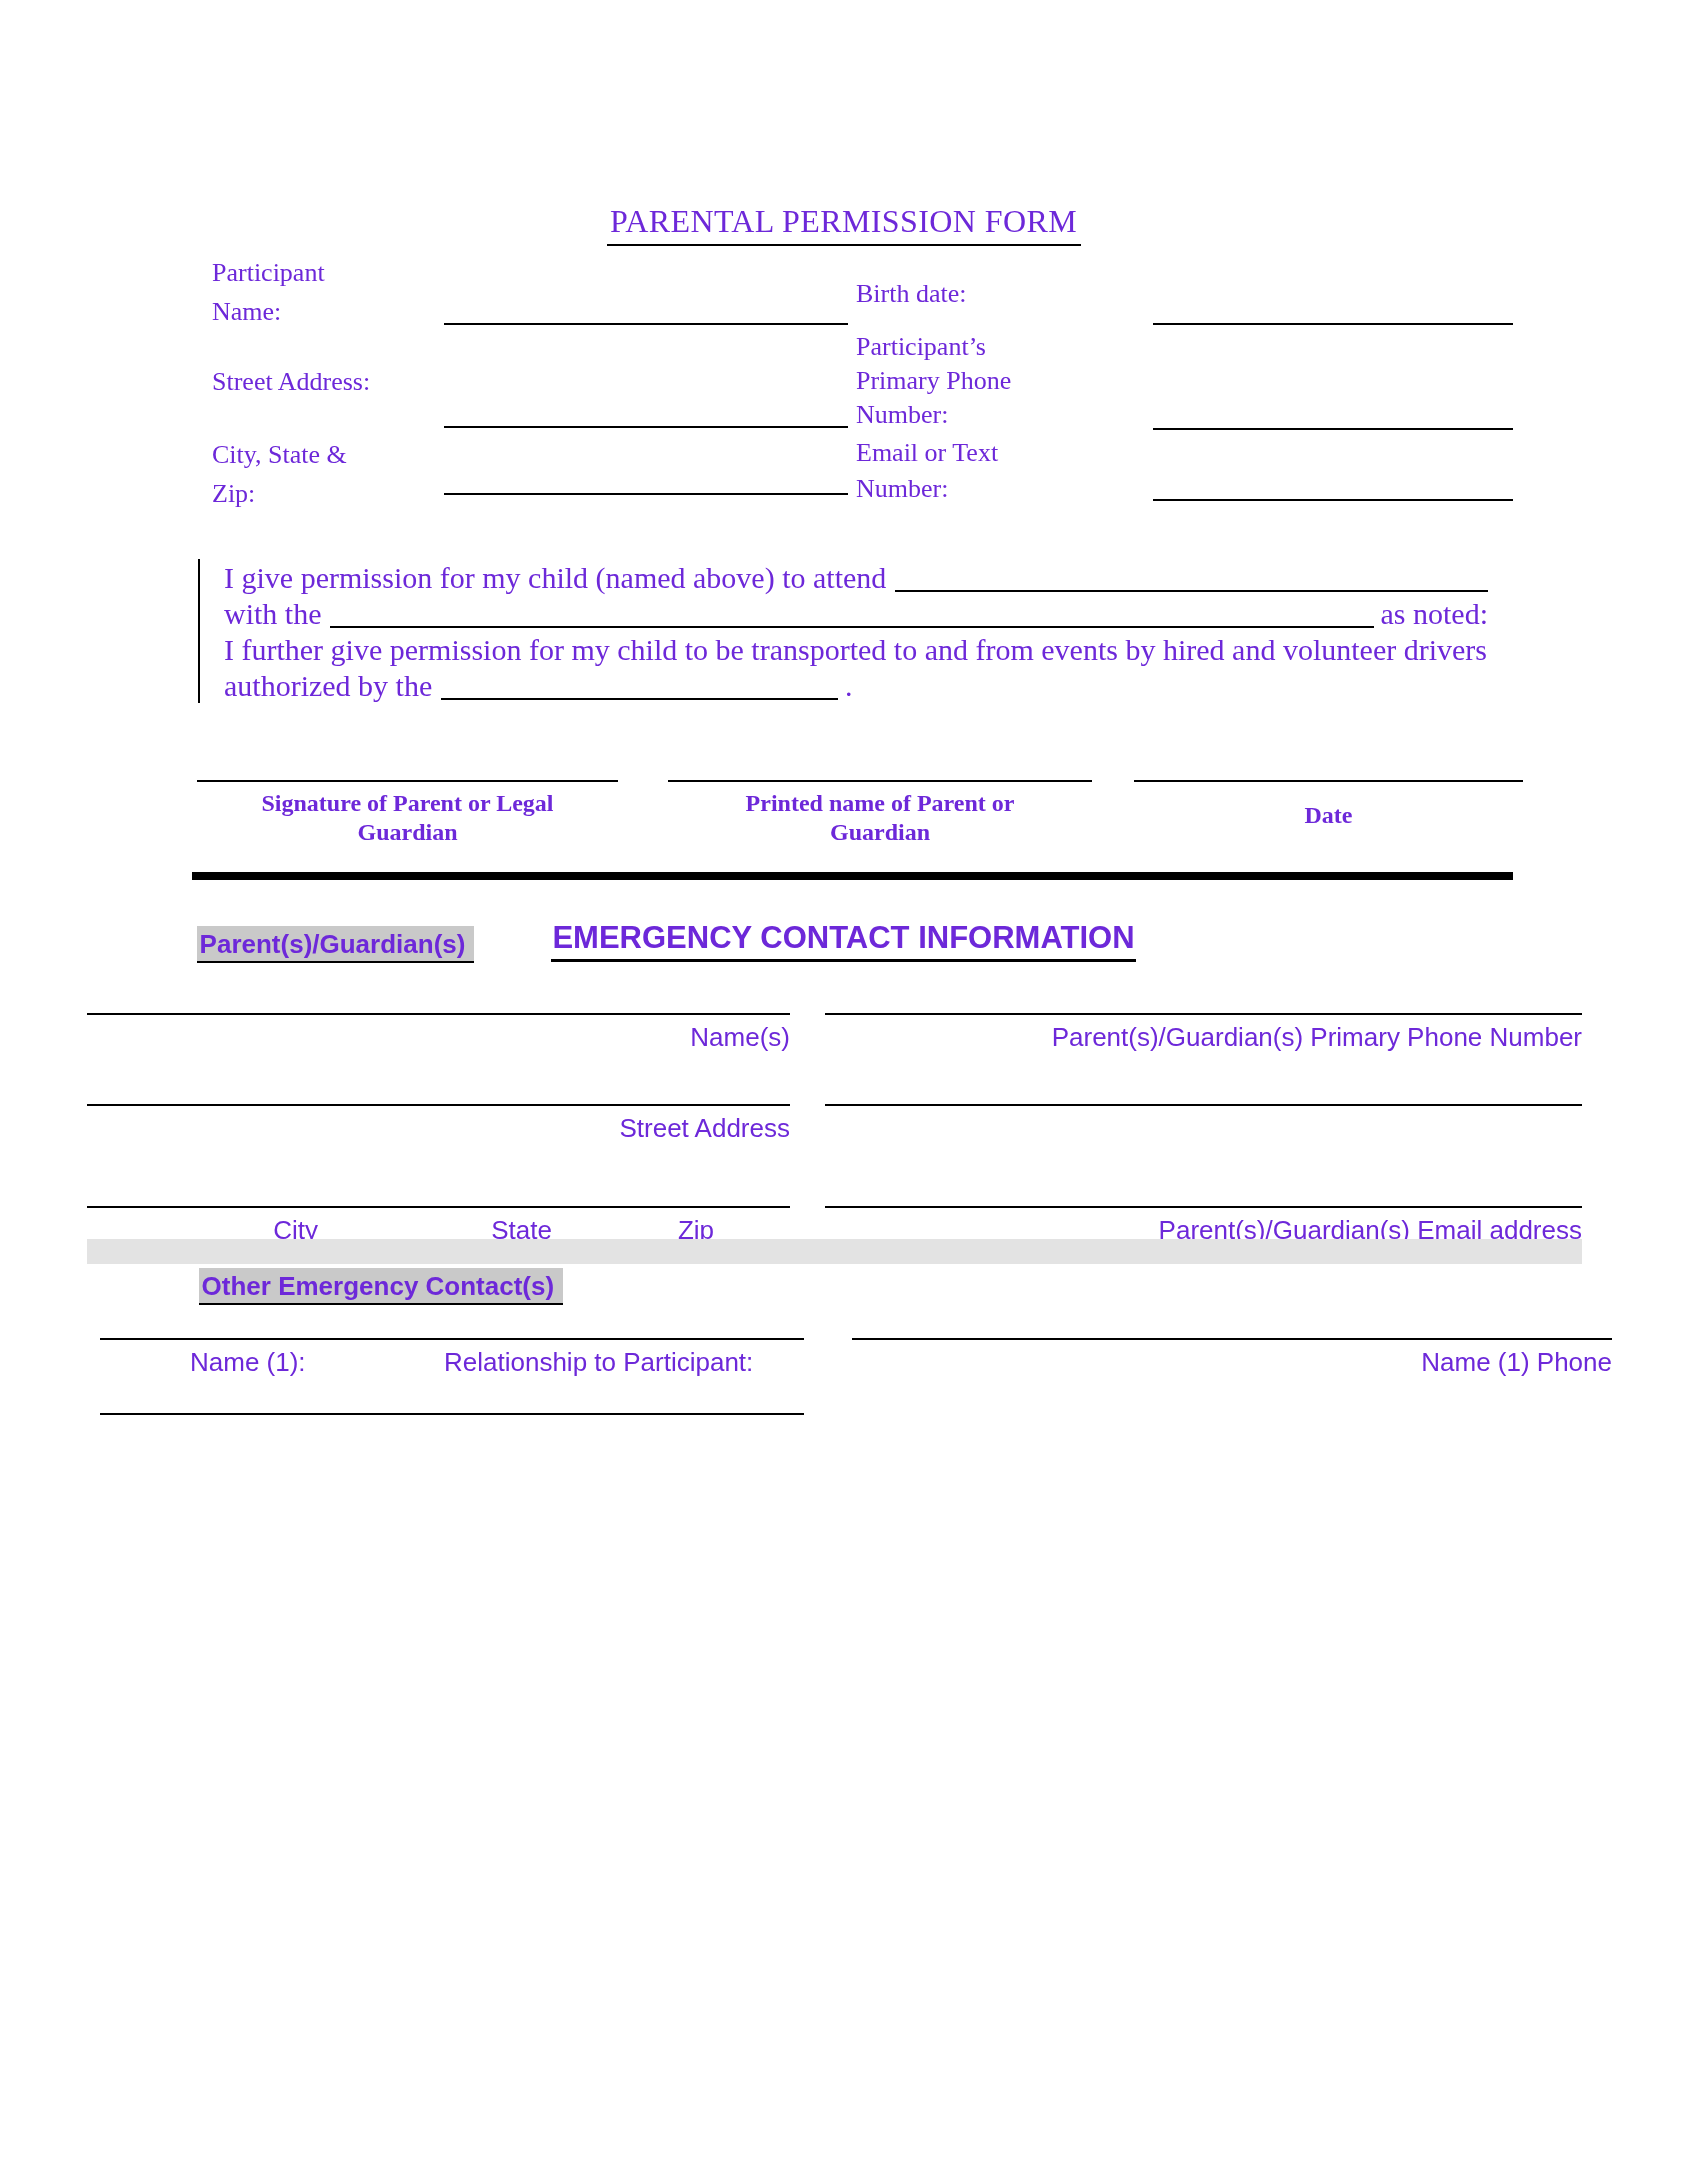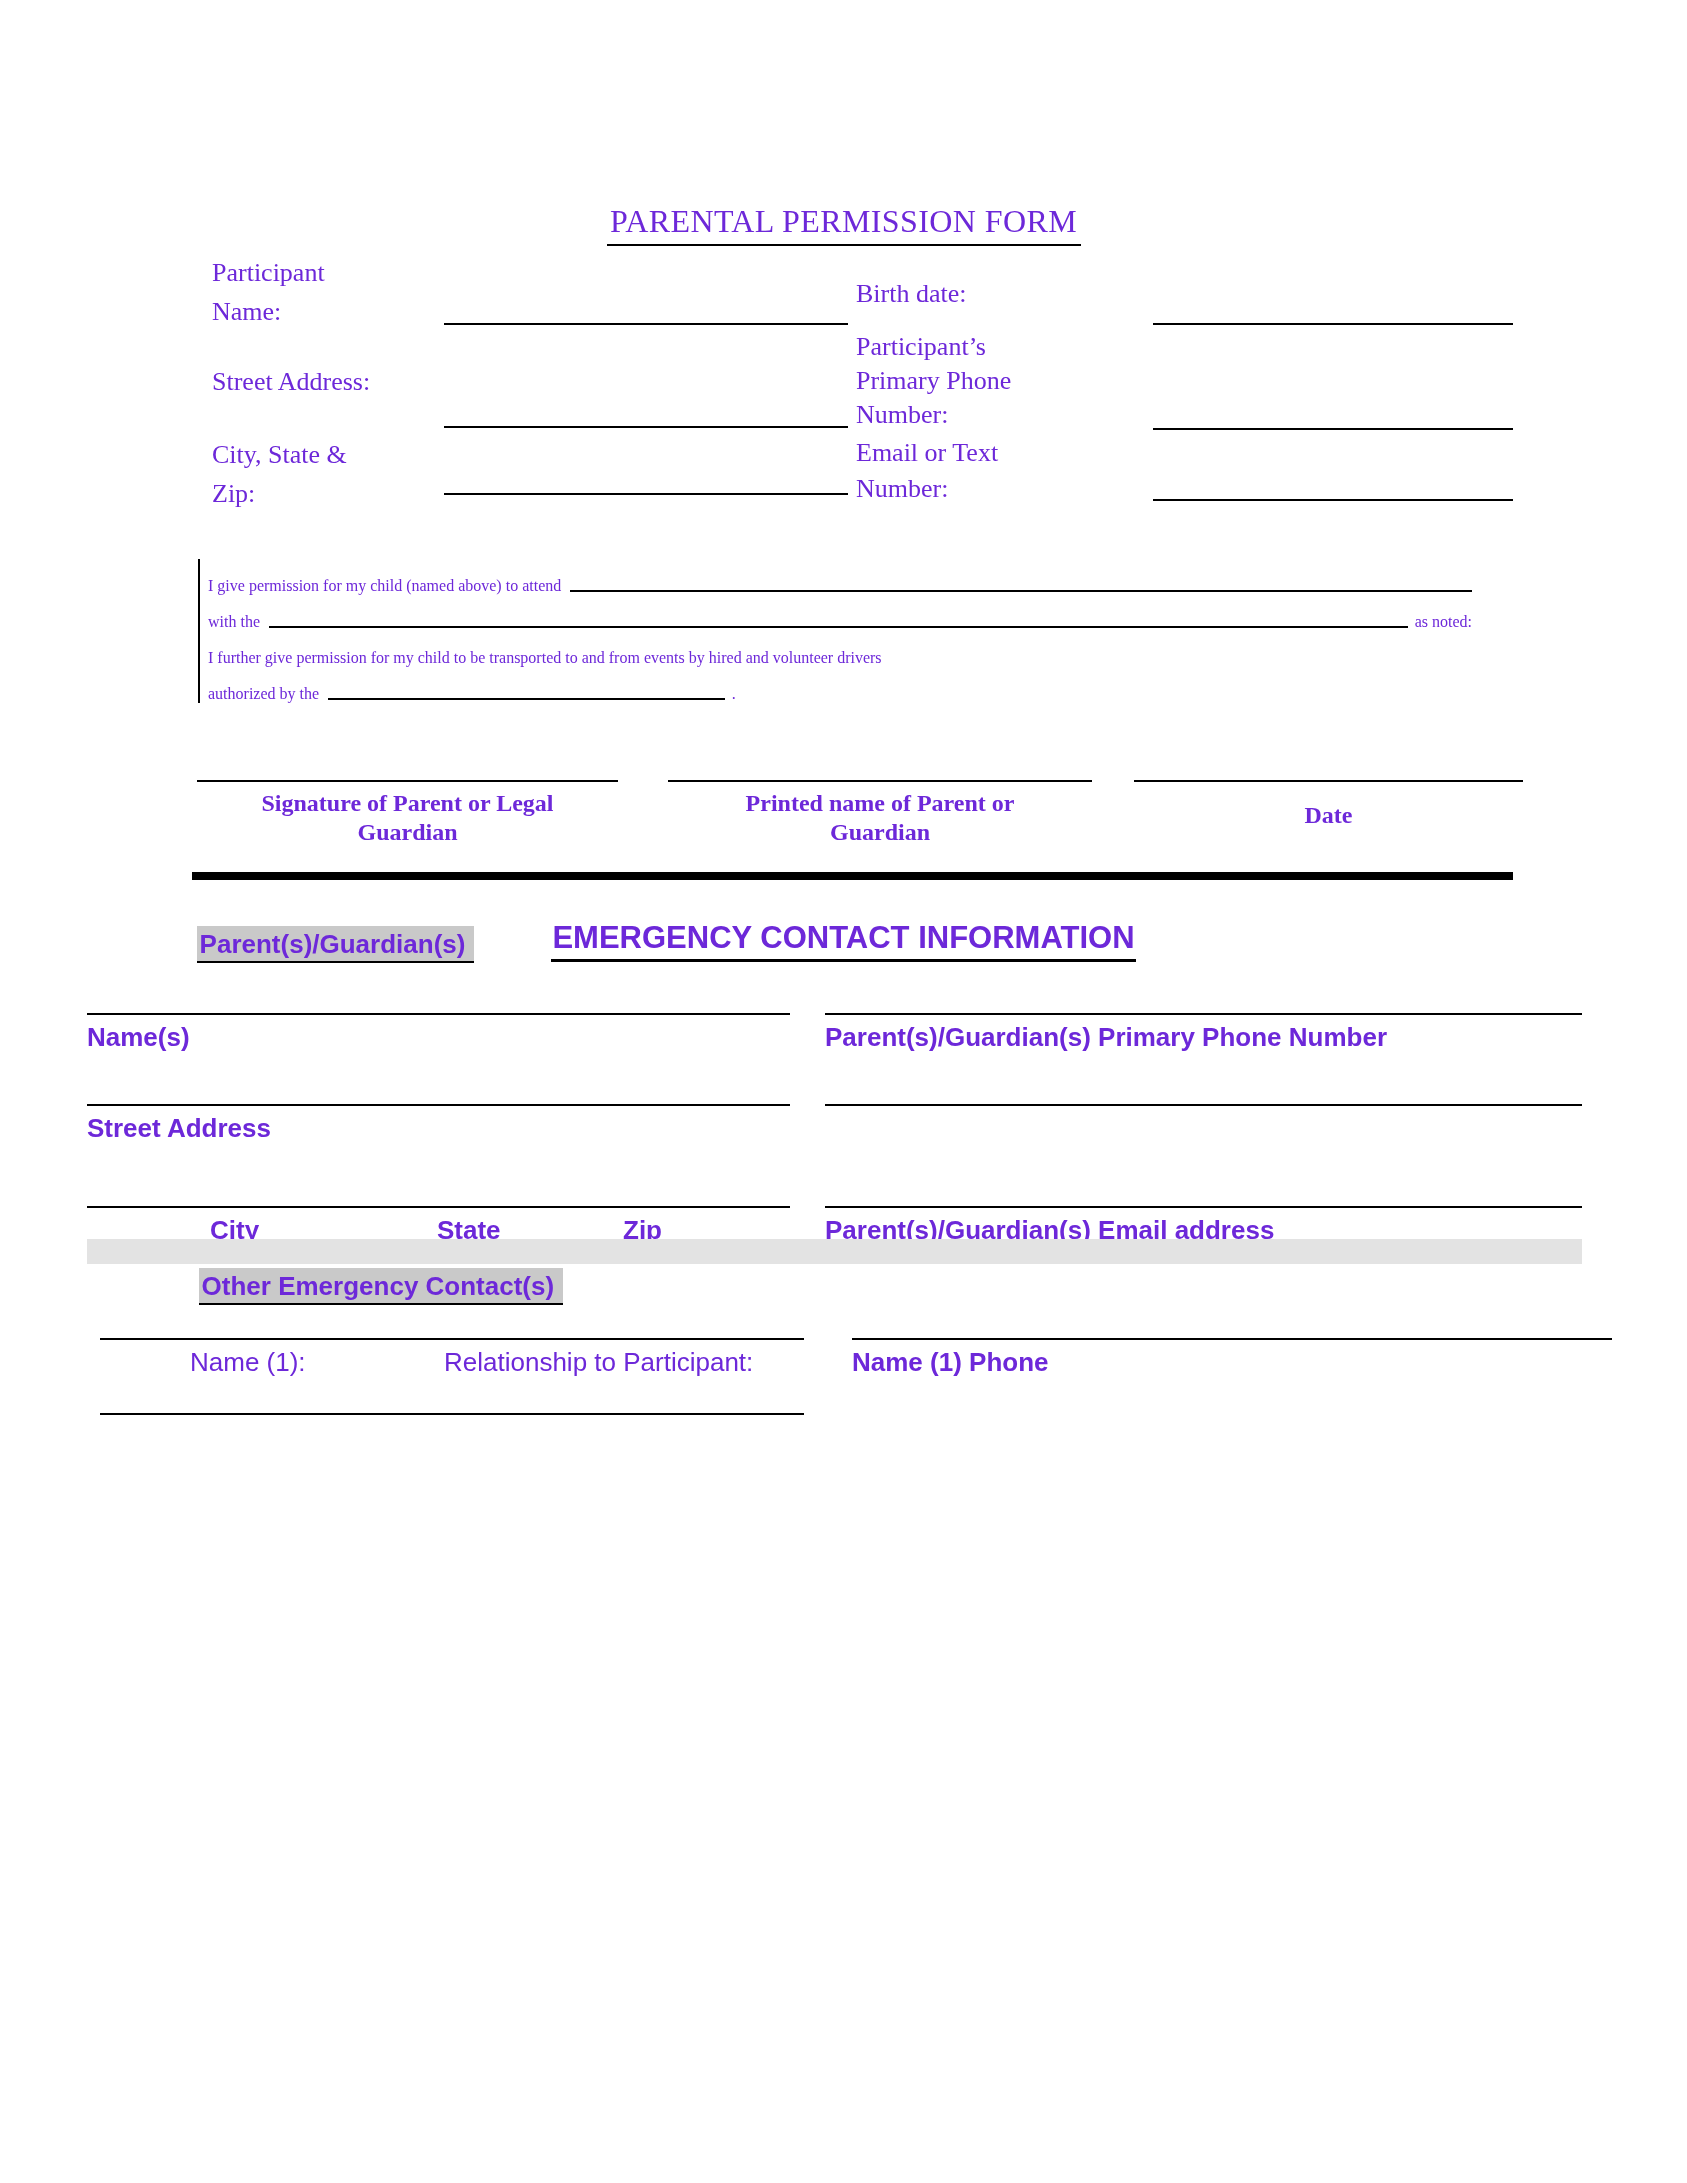--- a/index.html
+++ b/index.html
@@ -29,22 +29,22 @@
   
   .form-label{font-size:26px;line-height:39px;}
 
   
   .field-line{border-top:2.6px solid #000;height:0;}
 
   
   .permission{
     left:198px;top:559px;width:1264px;
     border-left:2.6px solid #000;
-    padding-left:8px;
-    font-size:16px;
+    padding-left:24px;
+    font-size:30px;
   }
   .pline{display:flex;align-items:flex-end;height:36px;white-space:nowrap;}
   .pline .txt{padding-right:8.7px;}
   .pline .suffix{padding-left:7px;padding-right:0;}
   .pline .blank{
     flex:1 1 auto;
     border-bottom:2.6px solid #000;
     margin-bottom:2.6px;
     height:0;
   }
@@ -81,21 +81,21 @@
   }
   .hl-heading{
     display:inline-block;
     font-weight:bold;
     font-size:26px;
     background:#c9c9c9;
     border-bottom:2.6px solid #000;
     padding:2.6px 8.7px 1.7px 2.6px;
   }
   .ec-label{font-size:26px;line-height:31px;}
-  .center{text-align:left;font-weight:bold;}
+  .center{text-align:right;}
   .gray-bar{background:#e3e3e3;}
 </style>
 </head>
 <body>
 
 <div class="page">
 
   <div class="abs title-row">
     <span class="title-text">PARENTAL PERMISSION FORM</span>
   </div>

